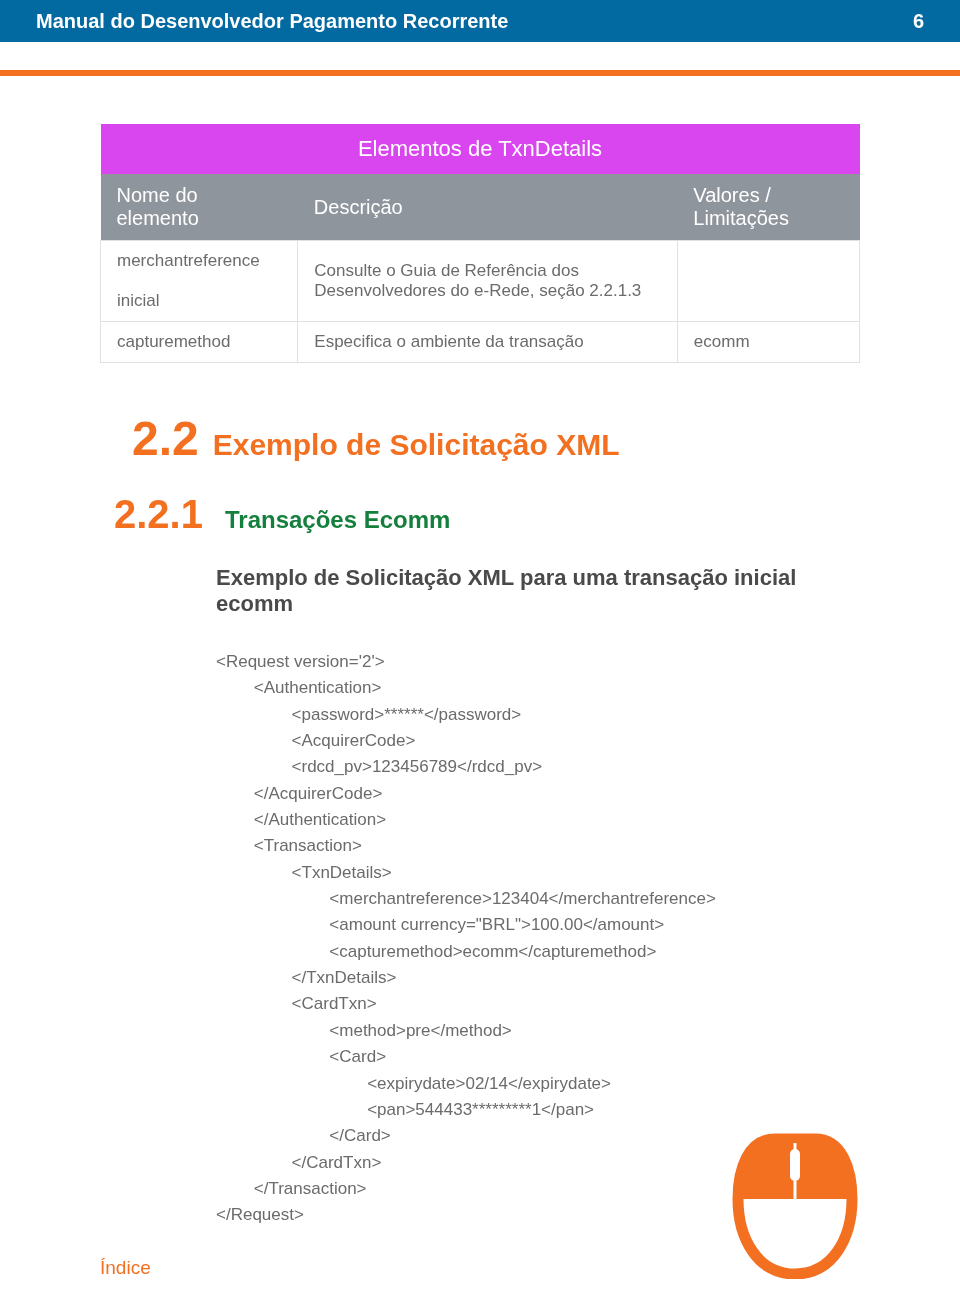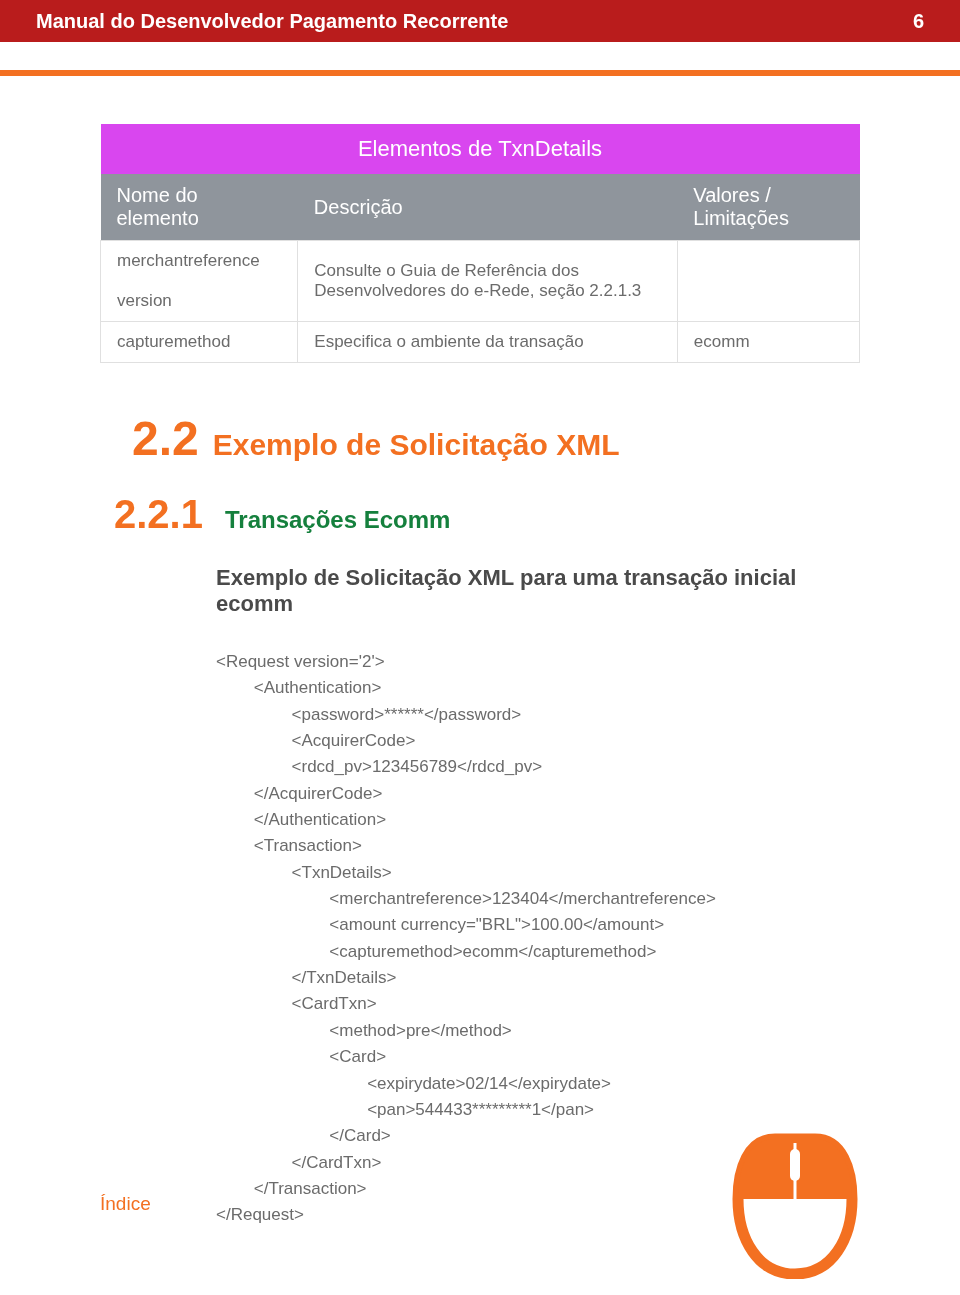--- a/index.html
+++ b/index.html
@@ -5,21 +5,21 @@
   * { margin: 0; padding: 0; box-sizing: border-box; }
   body {
     font-family: Arial, Helvetica, sans-serif;
     background: #fff;
     width: 960px;
     height: 1295px;
     position: relative;
     color: #6b6b6b;
   }
   .header-banner {
-    background: #b91c1c;
+    background: #0369a1;
     color: #fff;
     padding: 10px 36px 14px 36px;
     height: 42px;
     display: flex;
     justify-content: space-between;
     align-items: flex-start;
     font-size: 20px;
     font-weight: 600;
   }
   .orange-divider {
@@ -112,21 +112,21 @@
     margin-bottom: 27px;
   }
   .footer-row {
     position: absolute;
     bottom: 16px;
     left: 0;
     width: 100%;
     padding: 0 100px;
     display: flex;
     justify-content: space-between;
-    align-items: center;
+    align-items: flex-end;
   }
   .index-link {
     color: #f37021;
     font-size: 19px;
   }
   .mouse-icon {
     width: 130px;
     height: 150px;
     position: relative;
   }
@@ -151,21 +151,21 @@
       <td class="col1">Nome do elemento</td>
       <td class="col2">Descrição</td>
       <td class="col3">Valores / Limitações</td>
     </tr>
     <tr class="table-body-row">
       <td style="border-bottom:none;">merchantreference</td>
       <td rowspan="2">Consulte o Guia de Referência dos Desenvolvedores do e-Rede, seção 2.2.1.3</td>
       <td rowspan="2"></td>
     </tr>
     <tr class="table-body-row">
-      <td style="border-top:none;">version</td>
+      <td style="border-top:none;">inicial</td>
     </tr>
     <tr class="table-body-row">
       <td>capturemethod</td>
       <td>Especifica o ambiente da transação</td>
       <td>ecomm</td>
     </tr>
   </tbody>
     </table>
 
   <div class="section-heading">

